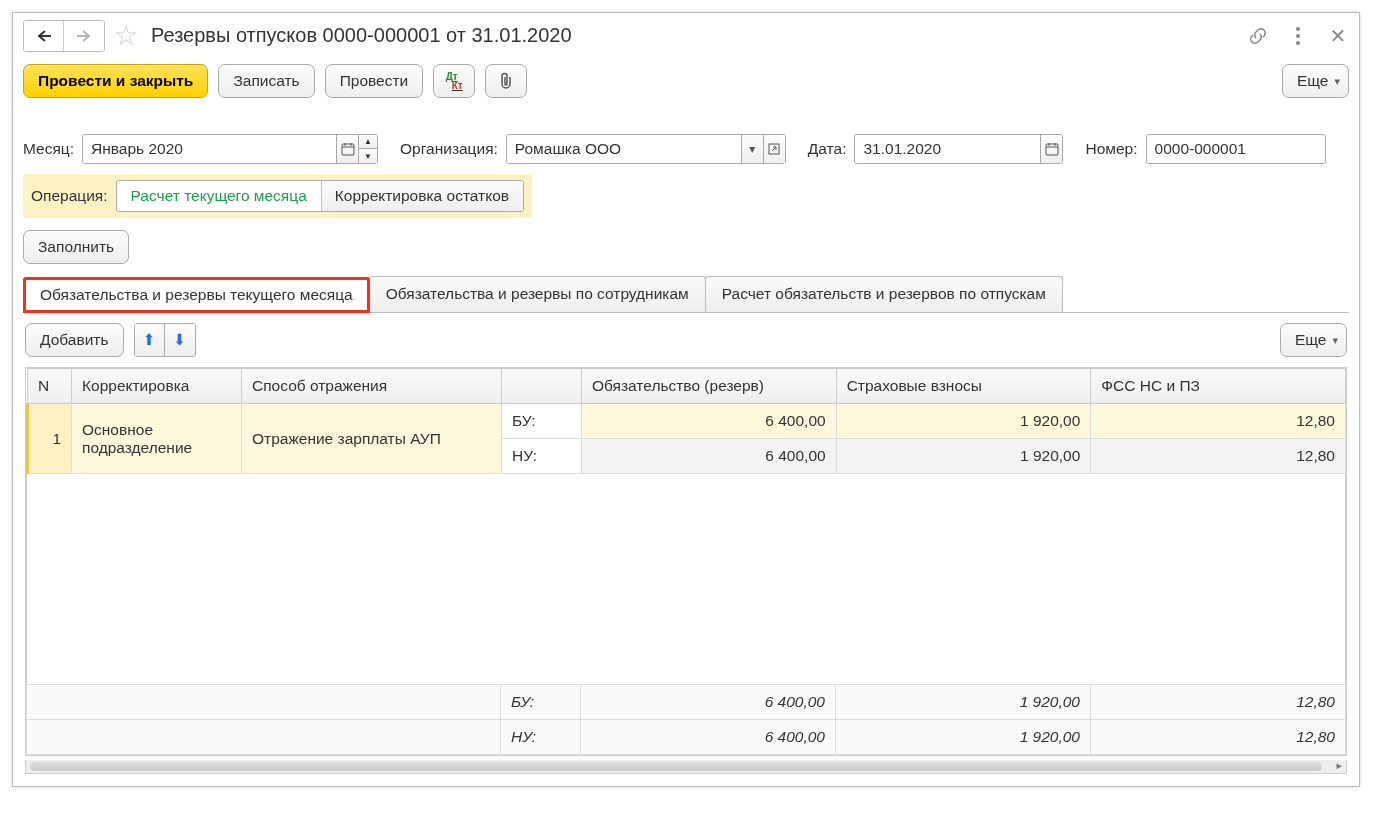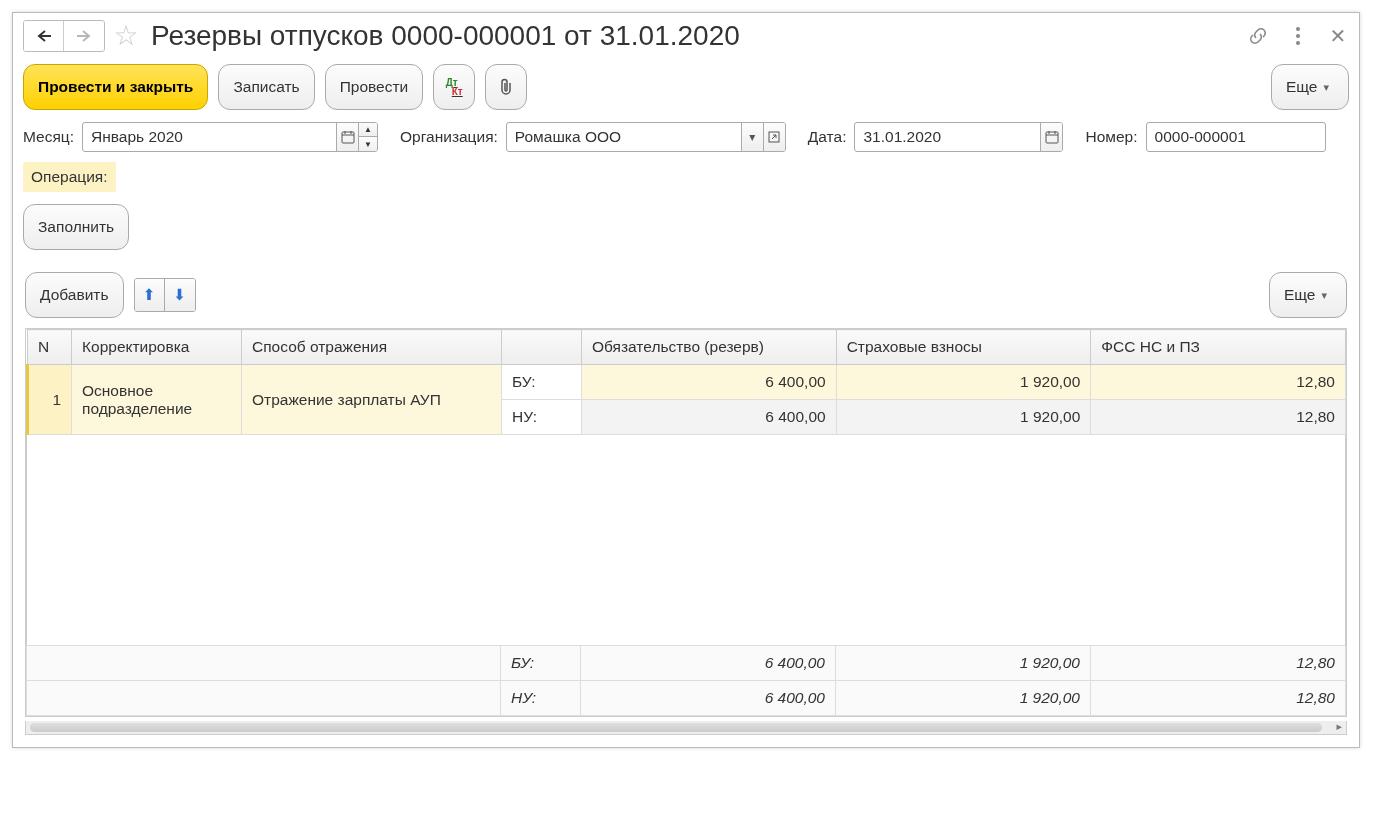--- a/index.html
+++ b/index.html
@@ -25,48 +25,49 @@
     display:inline-flex; align-items:center; justify-content:center;
     width:40px; height:30px; border:1px solid #bbb; background:#fff;
     border-radius:3px;
   }
   .nav-group { display:flex; border:1px solid #bbb; border-radius:3px; overflow:hidden; }
   .nav-group .nav-btn { border:none; border-right:1px solid #ccc; border-radius:0; }
   .nav-group .nav-btn:last-child { border-right:none; }
   .star {
     width:30px; text-align:center; font-size:28px; color:#ccc;
   }
-  .title-text { font-size:28px; font-weight:400; color:#333; flex:1; padding-left:4px; }
+  .title-text { font-size:20px; font-weight:400; color:#333; flex:1; padding-left:4px; }
   .tb-right { display:flex; align-items:center; gap:18px; }
   .tb-icon { color:#888; display:inline-flex; align-items:center; justify-content:center; width:22px; height:22px; }
   .tb-close { font-size:20px; }
 
   
   .toolbar {
     display:flex; align-items:center; padding:8px 10px; gap:10px;
   }
   .btn {
     display:inline-flex; align-items:center; justify-content:center;
-    height:46px; padding:0 14px; border:1px solid #aaa;
-    background:linear-gradient(#fcfcfc,#eee); border-radius:12px;
+    height:34px; padding:0 14px; border:1px solid #aaa;
+    background:linear-gradient(#fcfcfc,#eee); border-radius:7px;
     font-size:15.5px; color:#333;
   }
   .btn-primary {
     background: linear-gradient(#ffe259, #ffd100);
     border:1px solid #c7a600; font-weight:bold; color:#000;
   }
   .btn-icon { width:42px; padding:0; }
-  .btn-more { padding-right:19px; }
+  .btn-more { padding-right:8px; }
   .btn-more::after { content:"▾"; font-size:11px; margin-left:6px; color:#666; }
   .spacer { flex:1; }
 
   
   .form-row {
     display:flex; align-items:center; padding:4px 20px 10px 10px; gap:8px;
     flex-wrap:wrap;
+    margin-top:24px;
   }
   .lbl { color:#333; }
   .field {
     height:30px; border:1px solid #aaa; background:#fff; display:flex; align-items:center;
     border-radius:3px; overflow:hidden;
   }
   .field-val { padding:0 8px; flex:1; }
   .field-btn {
     width:22px; height:100%; border-left:1px solid #aaa;
     display:flex; align-items:center; justify-content:center;
@@ -248,28 +249,37 @@
 
     <span class="lbl" style="margin-left:14px">Номер:</span>
     <div class="field" style="width:180px">
       <span class="field-val">0000-000001</span>
     </div>
   </div>
 
   
   <div class="op-row">
     <span class="lbl">Операция:</span>
+    <div class="op-tabs">
+      <div class="op-tab active">Расчет текущего месяца</div>
+      <div class="op-tab">Корректировка остатков</div>
+    </div>
   </div>
 
   
   <div class="fill-row">
     <div class="btn">Заполнить</div>
   </div>
 
   
+  <div class="main-tabs">
+    <div class="main-tab active highlighted">Обязательства и резервы текущего месяца</div>
+    <div class="main-tab">Обязательства и резервы по сотрудникам</div>
+    <div class="main-tab">Расчет обязательств и резервов по отпускам</div>
+  </div>
 
   
   <div class="tbl-toolbar">
     <div class="btn">Добавить</div>
     <div class="dbl-btn">
       <div class="mini">
           <span style="color:#2a6fd6">⬆</span>
         </div>
       <div class="mini">
           <span style="color:#2a6fd6">⬇</span>

